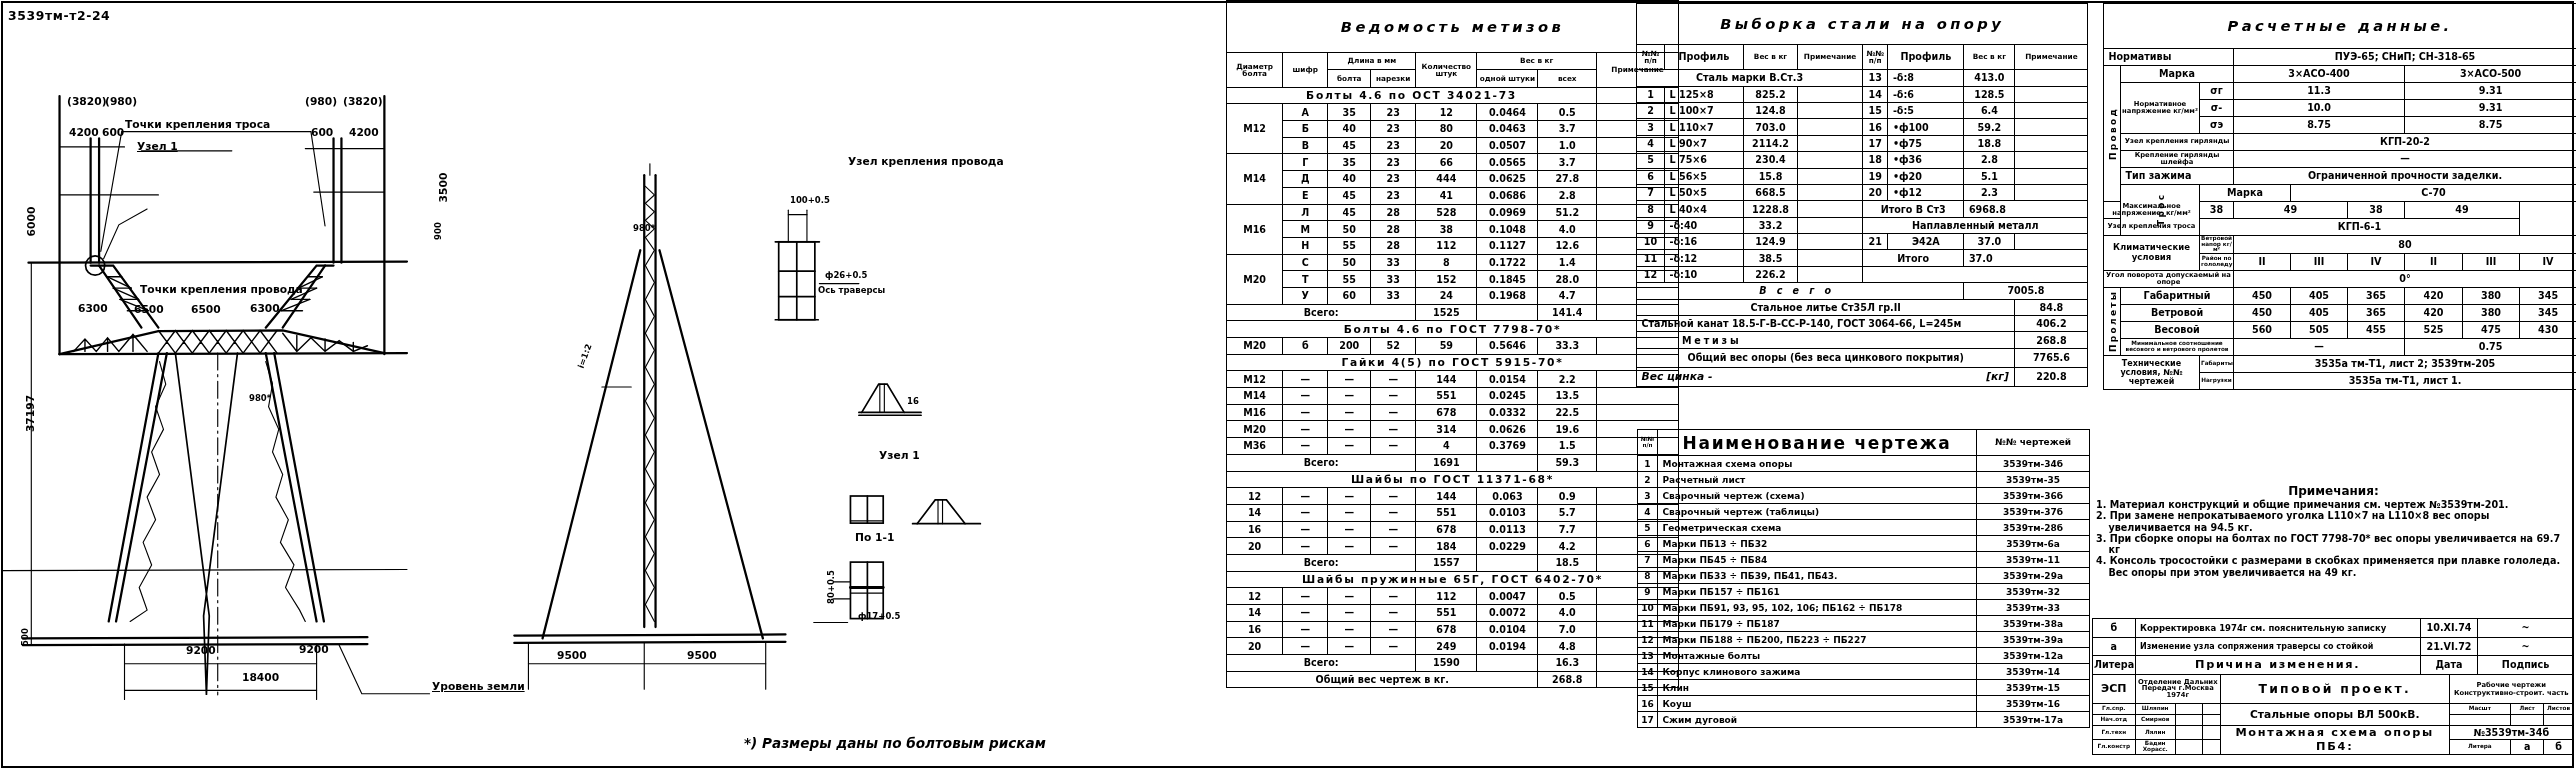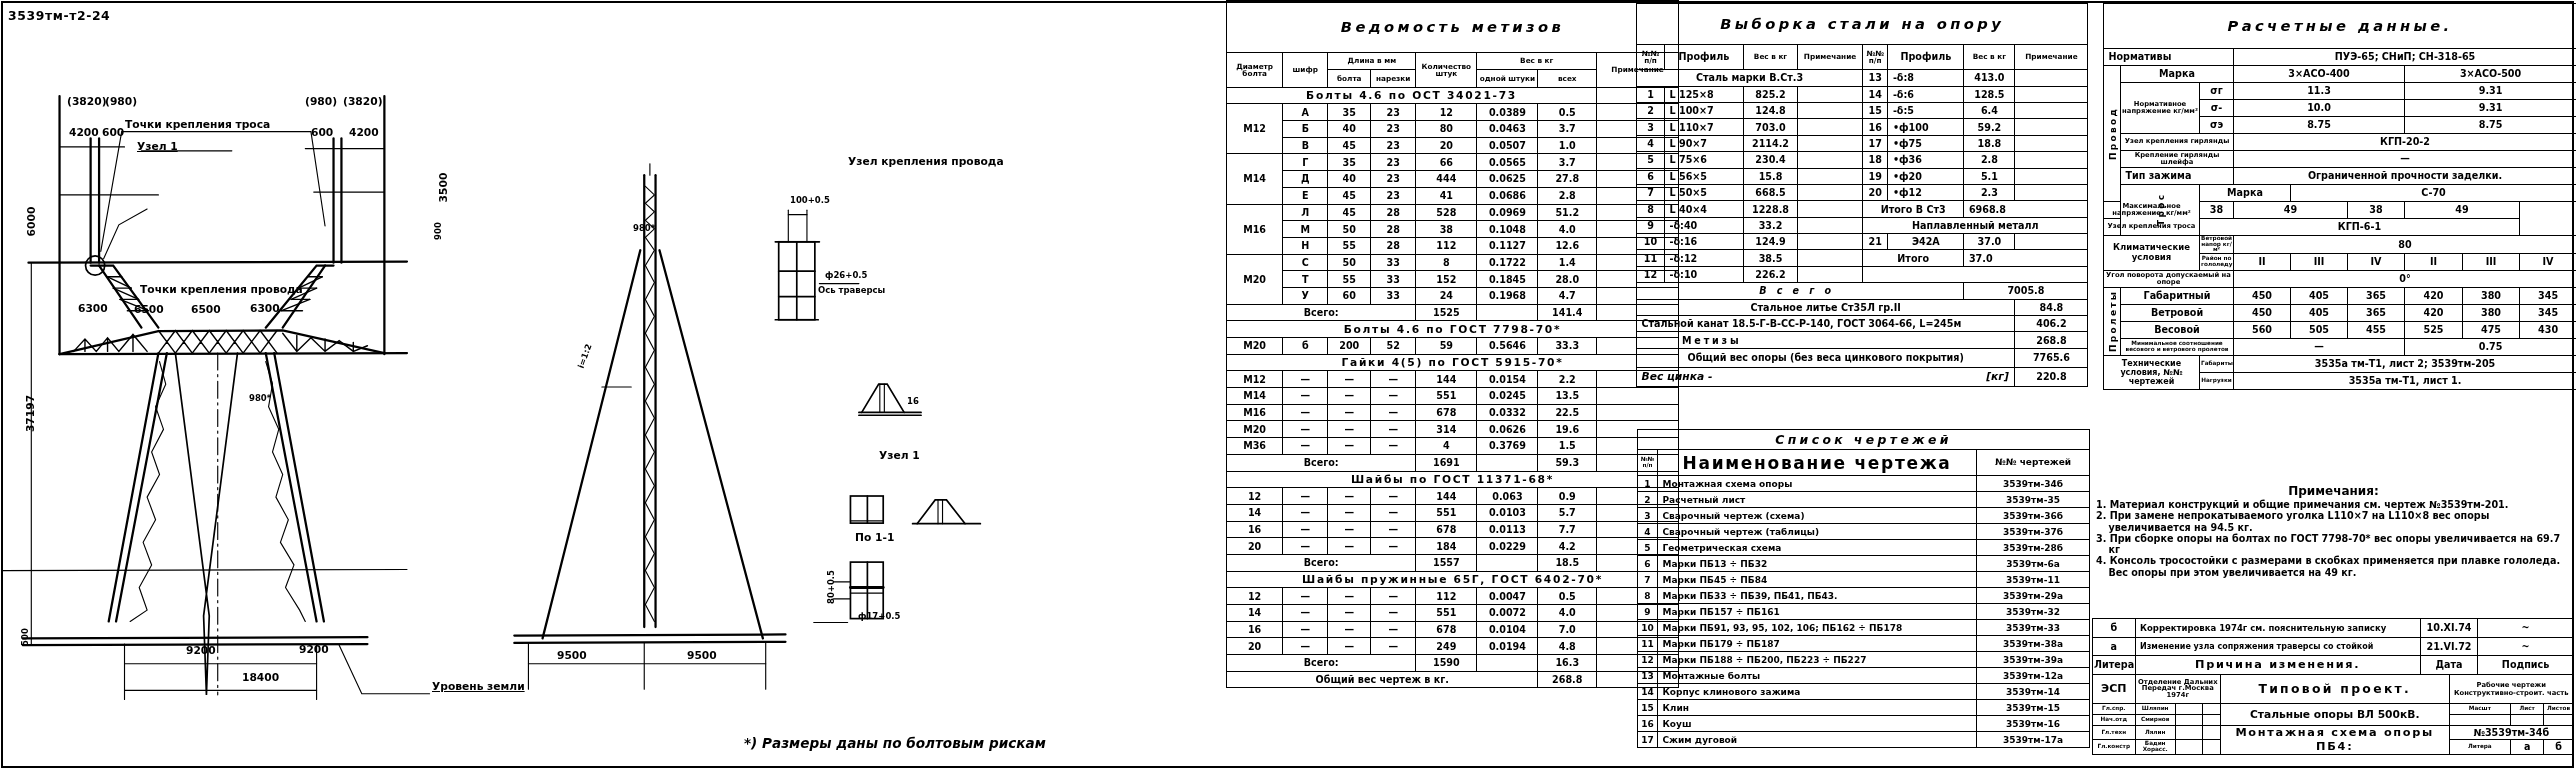--- a/index.html
+++ b/index.html
@@ -244,21 +244,21 @@
   <tr class="section">
         <td colspan="7" class="sec">Болты 4.6 по ОСТ 34021-73</td>
         <td></td>
       </tr>
   <tr>
         <td rowspan="3">М12</td>
         <td>А</td>
         <td>35</td>
         <td>23</td>
         <td>12</td>
-        <td>0.0389</td>
+        <td>0.0464</td>
         <td>0.5</td>
         <td></td>
       </tr>
   <tr>
         <td>Б</td>
         <td>40</td>
         <td>23</td>
         <td>80</td>
         <td>0.0463</td>
         <td>3.7</td>
@@ -714,23 +714,20 @@
 </tbody>
   </table>
 
 <table id="drawings" style="left:1637px;top:429px;width:452px;">
   <colgroup>
       <col style="width:20px">
       <col style="width:319px">
       <col style="width:113px">
     </colgroup>
   <tbody>
-      <tr class="tbl-title">
-        <td colspan="3" style="height:20.3px;font-size:12.4px;">Список чертежей</td>
-      </tr>
   <tr>
         <td class="xs" style="height:26px">№№ п/п</td>
         <td style="font-size:17px;letter-spacing:1.7px">Наименование чертежа</td>
         <td class="sm" style="font-size:9px!important;line-height:9.6px">№№ чертежей</td>
       </tr>
   <tr>
         <td>1</td>
         <td class="left">Монтажная схема опоры</td>
         <td>3539тм-34б</td>
       </tr>

